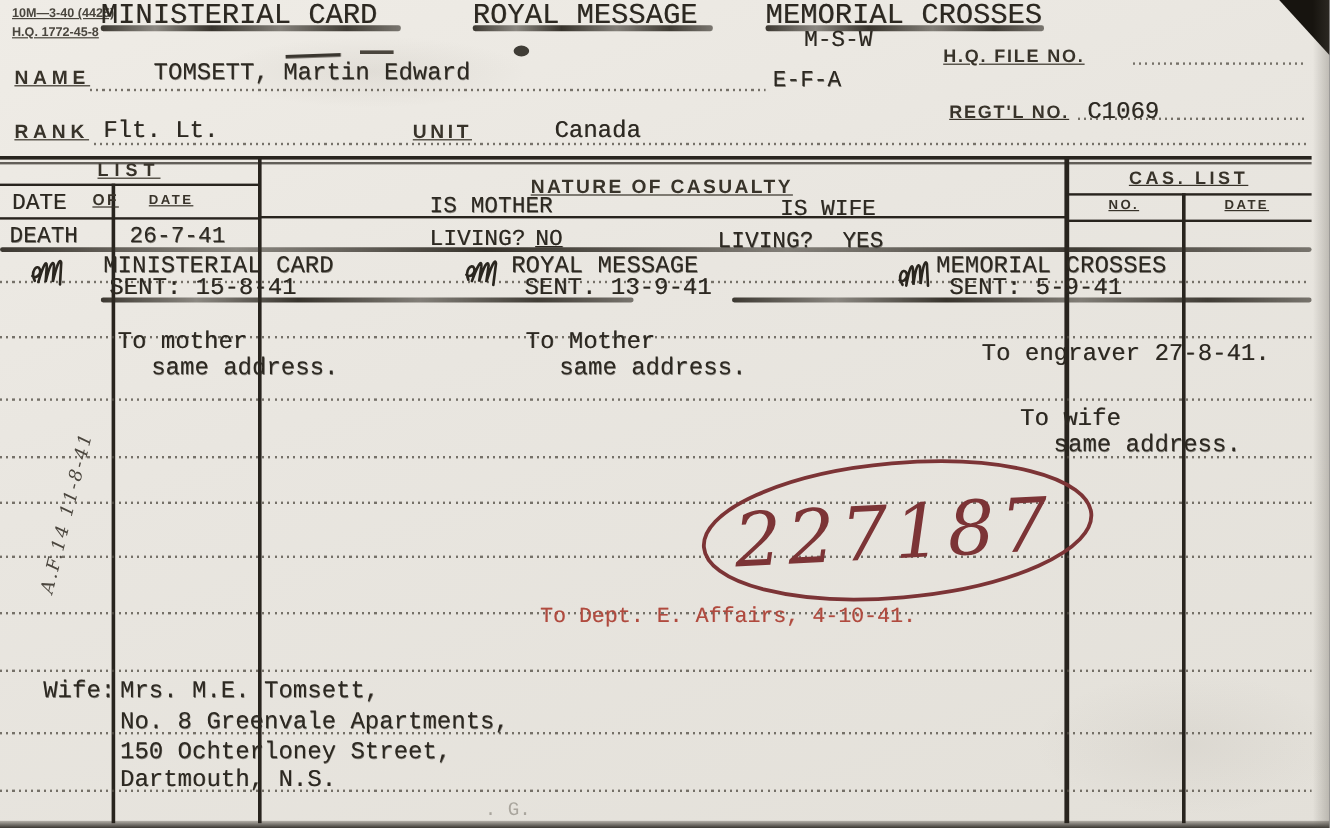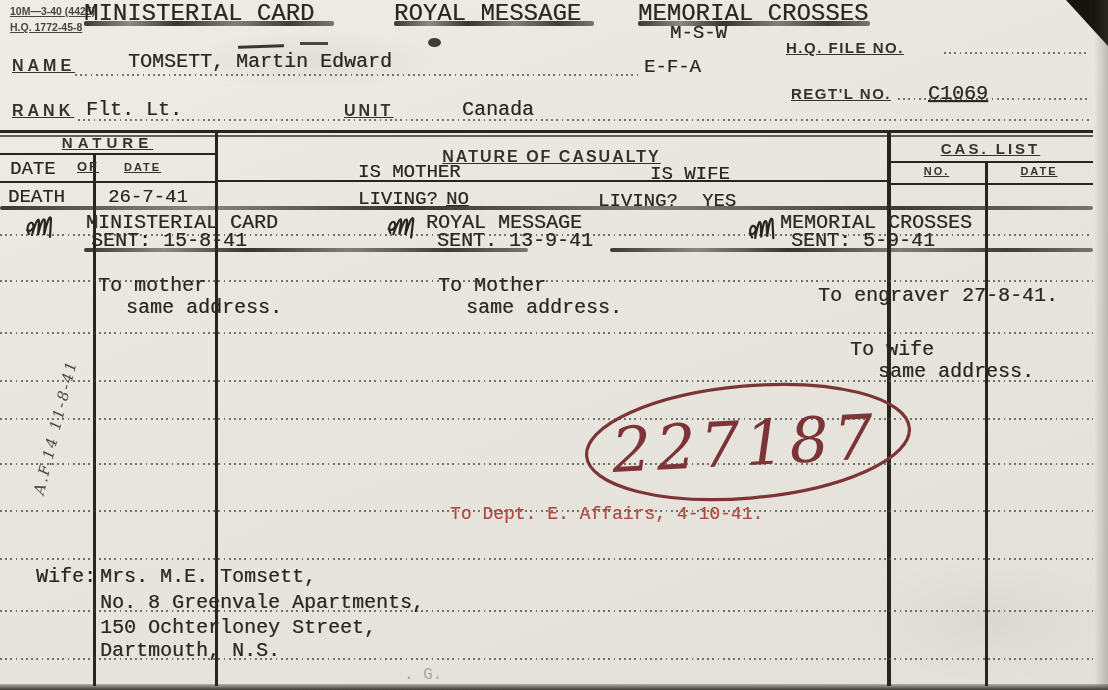--- a/index.html
+++ b/index.html
@@ -53,36 +53,36 @@
 
   <div class="printed" style="left:12px;top:57px;font-size:16px;letter-spacing:4px;">NAME</div>
   <div class="typed t20" style="left:128px;top:50px;">TOMSETT, Martin Edward</div>
   <div class="dots" style="left:75px;top:74px;width:563px;"></div>
 
   <div class="printed" style="left:786px;top:39px;font-size:15px;letter-spacing:1.5px;">H.Q. FILE NO.</div>
   <div class="dots" style="left:944px;top:52px;width:146px;"></div>
 
   <div class="printed" style="left:791px;top:85px;font-size:15px;letter-spacing:1.5px;">REGT'L NO.</div>
   <div class="dots" style="left:898px;top:98px;width:192px;"></div>
-  <div class="typed t20" style="left:928px;top:82px;text-decoration:underline;">C1069</div>
+  <div class="typed t20" style="left:906px;top:82px;">C1069</div>
 
   <div class="printed" style="left:12px;top:102px;font-size:16px;letter-spacing:4px;">RANK</div>
   <div class="typed t20" style="left:86px;top:98px;">Flt. Lt.</div>
   <div class="printed" style="left:344px;top:102px;font-size:16px;letter-spacing:3px;">UNIT</div>
   <div class="typed t20" style="left:462px;top:98px;">Canada</div>
   <div class="dots" style="left:78px;top:119px;width:1012px;"></div>
 
   <div class="hline" style="left:0;top:130px;width:1093px;height:2.5px;"></div>
   <div class="hline" style="left:0;top:135px;width:1093px;height:1.5px;opacity:.7;"></div>
   <div class="vline" style="left:93px;top:153px;height:533px;"></div>
   <div class="vline" style="left:215px;top:130px;height:556px;"></div>
   <div class="vline" style="left:887px;top:130px;height:556px;width:3.5px;"></div>
   <div class="vline" style="left:985px;top:161px;height:525px;width:3px;"></div>
 
-  <div class="printed center" style="left:0;top:134px;width:215px;font-size:15px;letter-spacing:5px;">NATURE</div>
+  <div class="printed center" style="left:0;top:134px;width:215px;font-size:15px;letter-spacing:5px;">LIST</div>
   <div class="hline" style="left:0;top:153px;width:215px;"></div>
   <div class="typed t19" style="left:10px;top:158px;">DATE</div>
   <div class="printed" style="left:77px;top:159px;font-size:13px;letter-spacing:2px;">OF</div>
   <div class="printed" style="left:124px;top:161px;font-size:11px;letter-spacing:2px;">DATE</div>
   <div class="hline" style="left:0;top:181px;width:215px;"></div>
   <div class="typed t19" style="left:8px;top:186px;">DEATH</div>
   <div class="typed t19" style="left:108px;top:186px;">26-7-41</div>
 
   <div class="printed center" style="left:215px;top:148px;width:673px;font-size:16px;letter-spacing:2px;">NATURE OF CASUALTY</div>
   <div class="typed t19" style="left:358px;top:161px;">IS MOTHER</div>

